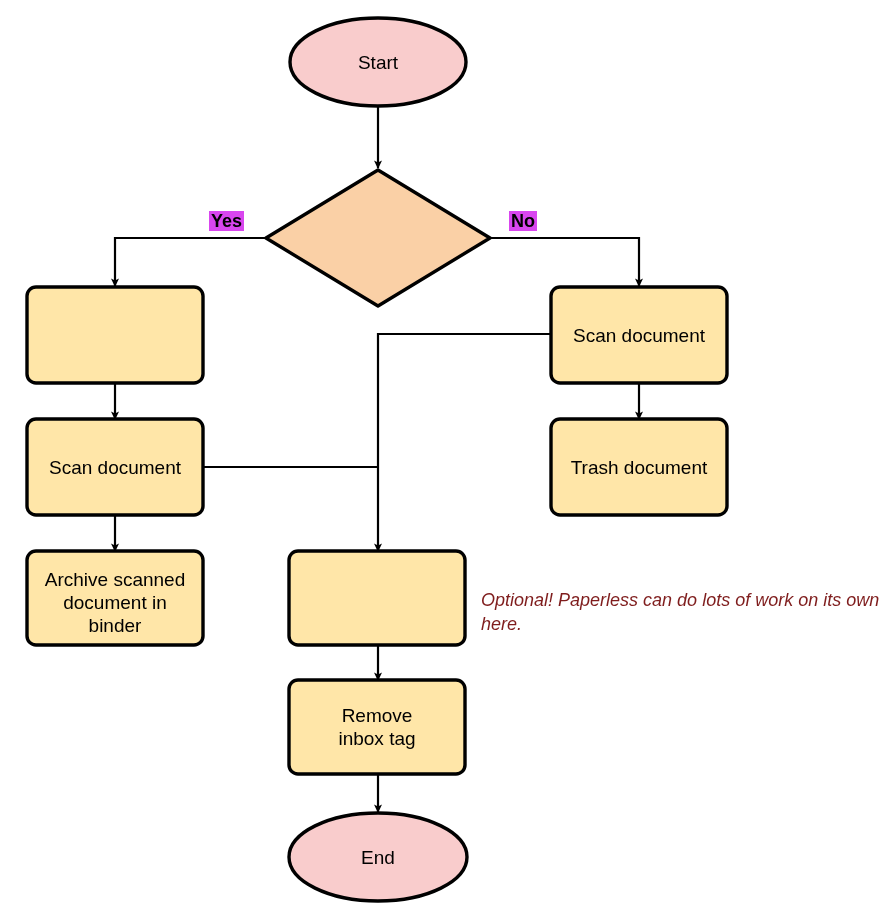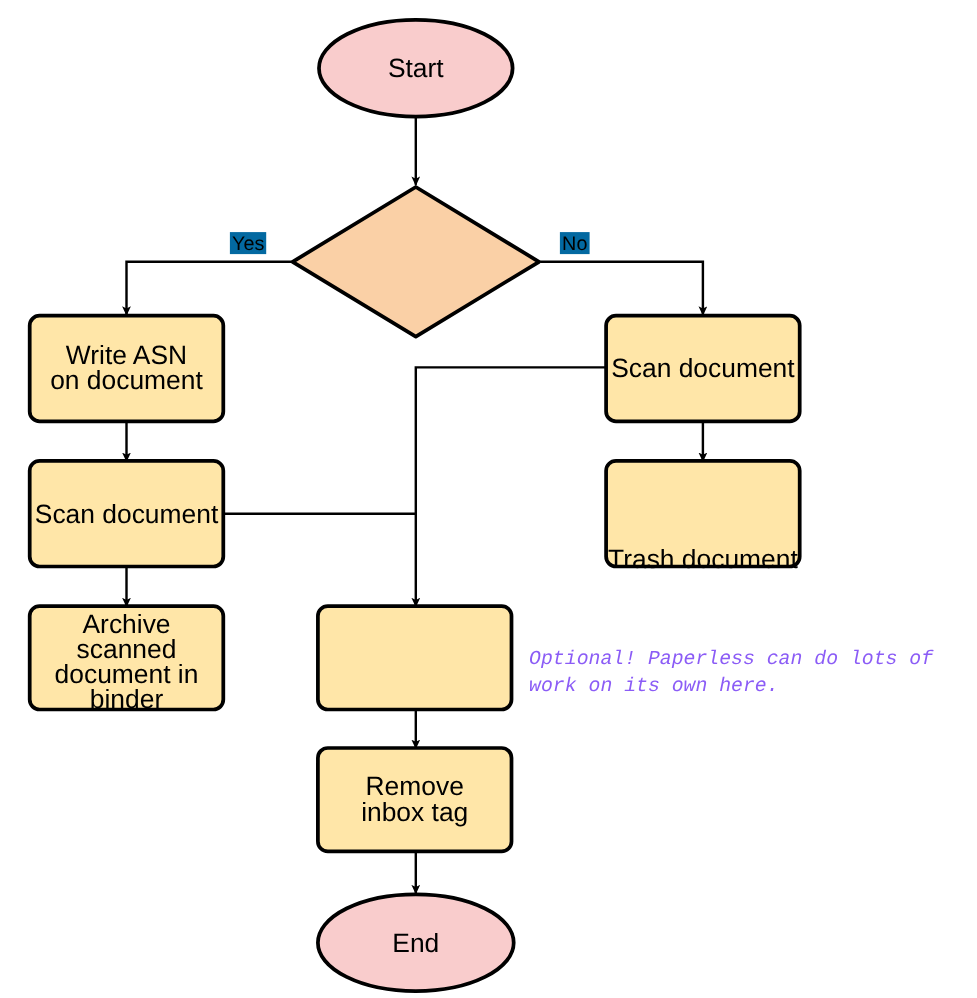--- a/index.html
+++ b/index.html
@@ -28,43 +28,44 @@
     width: 888px;
     height: 907px;
   }
   .node-label {
     position: absolute;
     display: flex;
     align-items: center;
     justify-content: center;
     text-align: center;
     font-family: "Liberation Sans", sans-serif;
-    font-size: 24px;
+    font-size: 19px;
     line-height: 23px;
     color: #000000;
     white-space: pre-line;
     pointer-events: none;
   }
   .edge-label {
     position: absolute;
     font-family: "Liberation Sans", sans-serif;
     font-size: 18px;
     line-height: 20px;
     color: #000000;
-    background: #0369a1;
+    background: #d946ef;
     padding: 0 2px;
     white-space: nowrap;
+    font-weight: bold;
   }
   .note-text {
     position: absolute;
-    font-family: Liberation Mono, monospace;
+    font-family: Liberation Sans, sans-serif;
     font-style: italic;
     font-size: 18px;
     line-height: 24px;
-    color: #8b5cf6;
+    color: #7f1d1d;
     width: 404px;
     white-space: pre-line;
   }
 </style>
 </head>
 <body>
 
 <div id="flow-root">
 
   <svg id="flow-svg" viewBox="0 0 888 907" xmlns="http://www.w3.org/2000/svg">
@@ -112,32 +113,30 @@
       <rect x="289" y="551" width="176" height="94" rx="9" ry="9" fill="#ffe6a8"></rect>
       <rect x="289" y="680" width="176" height="94" rx="9" ry="9" fill="#ffe6a8"></rect>
 
       <ellipse cx="378" cy="857" rx="89" ry="44" fill="#f9cccc"></ellipse>
     </g>
   </svg>
 
   <div class="node-label" style="left:290px; top:18px; width:176px; height:88px;">Start</div>
 
 
-  <div class="node-label" style="left:27px; top:287px; width:176px; height:96px;">Write ASN
-on document</div>
 
   <div class="node-label" style="left:27px; top:419px; width:176px; height:96px;">Scan document</div>
 
   <div class="node-label" style="left:27px; top:551px; width:176px; height:102px;">Archive scanned
 document in
 binder</div>
 
   <div class="node-label" style="left:551px; top:287px; width:176px; height:96px;">Scan document</div>
 
-  <div class="node-label" style="left:551px; top:419px; width:176px; height:96px;margin-top:41px;">Trash document</div>
+  <div class="node-label" style="left:551px; top:419px; width:176px; height:96px;">Trash document</div>
 
 
   <div class="node-label" style="left:289px; top:680px; width:176px; height:94px;">Remove
 inbox tag</div>
 
   <div class="node-label" style="left:289px; top:813px; width:178px; height:88px;">End</div>
 
   <div class="edge-label" style="left:209px; top:211px;">Yes</div>
 
   <div class="edge-label" style="left:509px; top:211px;">No</div>

